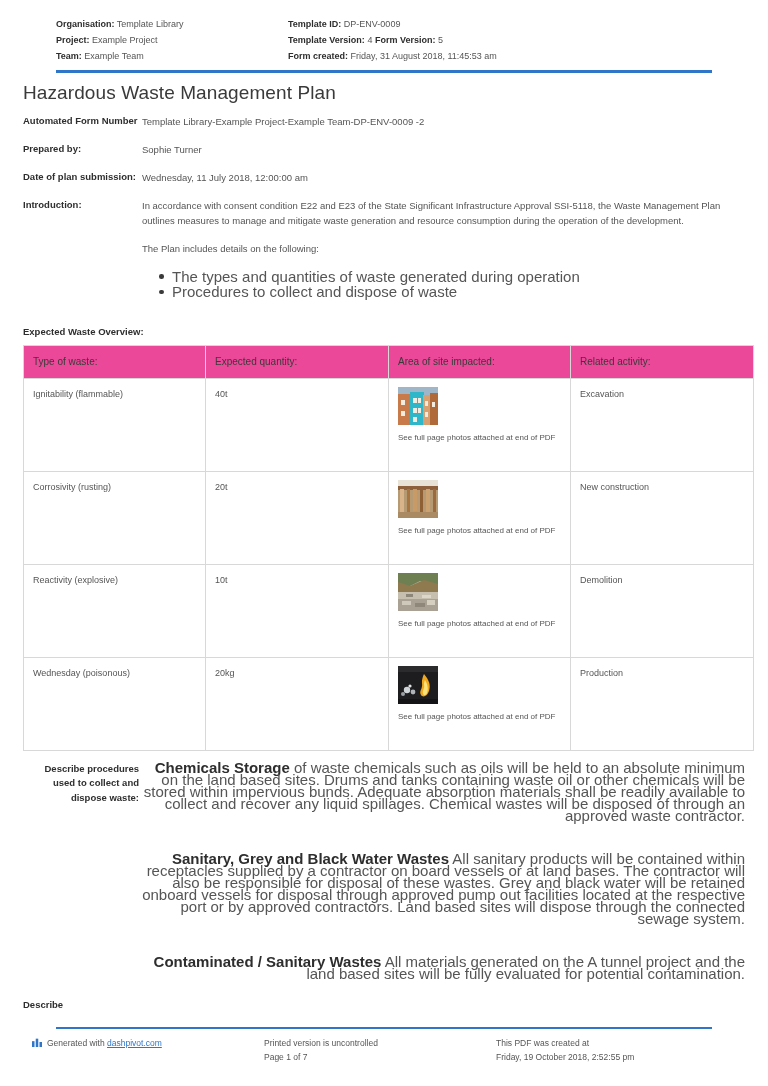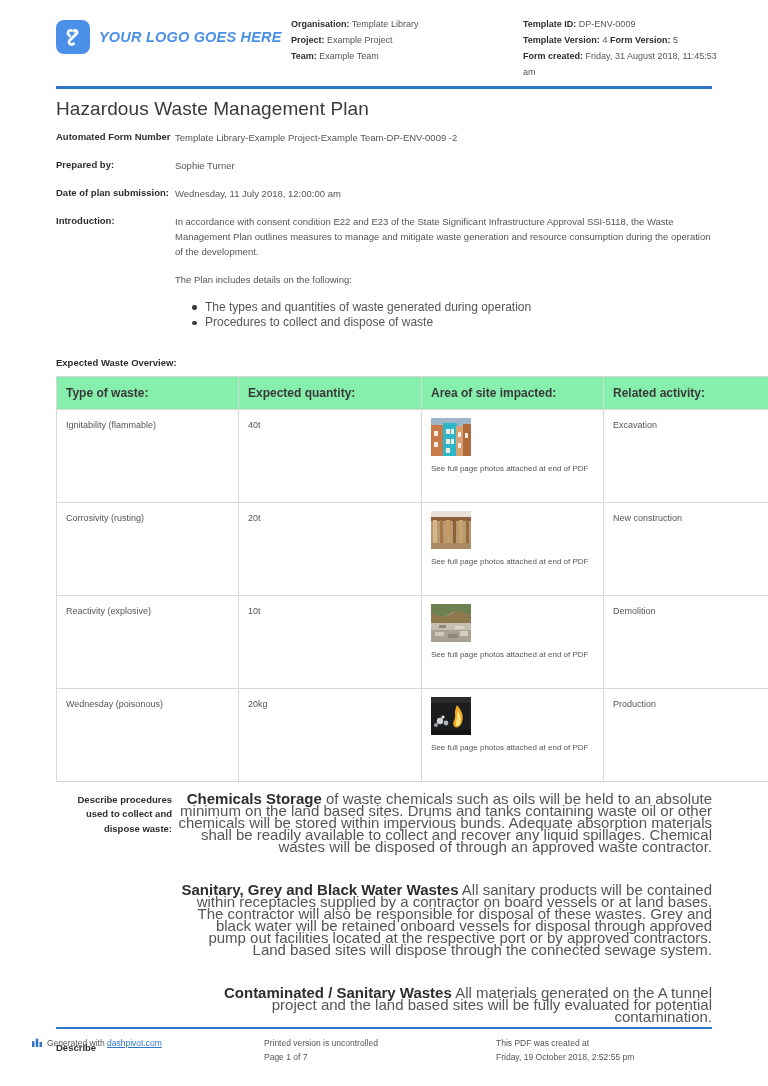--- a/index.html
+++ b/index.html
@@ -69,21 +69,21 @@
   .meta-row { white-space: normal; }
 
   .rule-blue {
     height: 2.5px;
     background: #2f76c9;
     margin: 6px 56px 0 56px;
   }
 
   
   .body-wrap {
-    padding: 0 56px;
+    padding: 0 23px;
   }
   .doc-title {
     font-size: 19px;
     font-weight: normal;
     color: #3a3a3a;
     margin: 9px 0 10px 0;
     letter-spacing: 0.1px;
   }
   .field-row {
     display: flex;
@@ -107,21 +107,21 @@
   .field-row.intro { margin-bottom: 6px; }
   .field-value p { margin: 0 0 13px 0; }
   .field-value p:last-child { margin-bottom: 0; }
 
   ul.intro-list {
     margin: 10px 0 0 0;
     padding: 0 0 0 17px;
     list-style: none;
   }
   ul.intro-list li {
-    font-size: 12px;
+    font-size: 15px;
     color: #555;
     line-height: 15.5px;
     position: relative;
     padding-left: 13px;
   }
   ul.intro-list li::before {
     content: "";
     position: absolute;
     left: 0;
     top: 5.5px;
@@ -145,24 +145,24 @@
   }
   table.waste th, table.waste td {
     border: 1px solid #d8d8d8;
     vertical-align: top;
     padding: 8px 9px;
     font-size: 9px;
     color: #555;
     line-height: 14px;
   }
   table.waste th {
-    background: #86efac;
-    font-weight: bold;
+    background: #ec4899;
+    font-weight: normal;
     color: #3a3a3a;
-    font-size: 12px;
+    font-size: 10px;
     padding-top: 9px;
     padding-bottom: 9px;
     text-align: left;
   }
   table.waste td { height: 76px; }
   .col-1 { width: 163px; }
   .col-2 { width: 164px; }
   .col-3 { width: 163px; }
   .col-4 { width: 164px; }
 
@@ -239,29 +239,20 @@
     text-decoration: underline;
   }
 </style>
 </head>
 <body>
 
 <div class="page">
 
   <div class="doc-header">
 
-    <div class="logo-block">
-      <div class="logo-mark">
-        <svg width="22" height="22" viewBox="0 0 24 24" aria-hidden="true">
-          <path d="M14.6 3.4c1.9 0 3.4 1.5 3.4 3.4 0 .9-.35 1.73-.98 2.36l-7.46 7.46c-.25.25-.39.58-.39.93 0 .73.6 1.33 1.33 1.33.35 0 .68-.14.93-.39l1.1-1.1 2.1 2.1-1.1 1.1c-.81.81-1.9 1.26-3.04 1.26-2.37 0-4.29-1.92-4.29-4.29 0-1.14.45-2.23 1.26-3.04l7.46-7.46c.08-.08.13-.2.13-.32 0-.25-.2-.45-.45-.45-.12 0-.23.05-.32.13l-1.2 1.2-2.1-2.1 1.2-1.2c.63-.63 1.46-.98 2.36-.98z" fill="#ffffff"></path>
-          <path d="M9.3 3.4c1.14 0 2.23.45 3.04 1.26l-2.12 2.12c-.25-.25-.58-.39-.93-.39-.73 0-1.33.6-1.33 1.33 0 .35.14.68.39.93l2.1 2.1-2.1 2.1-2.1-2.1c-.81-.81-1.26-1.9-1.26-3.04C5 5.32 6.92 3.4 9.3 3.4z" fill="#ffffff" opacity="0.95"></path>
-        </svg>
-      </div>
-      <div class="logo-text">YOUR LOGO GOES HERE</div>
-    </div>
 
     <div class="meta-col col-a">
       <div class="meta-row">
         <span class="lbl">Organisation:</span>
         <span>Template Library</span>
       </div>
       <div class="meta-row">
         <span class="lbl">Project:</span>
         <span>Example Project</span>
       </div>

